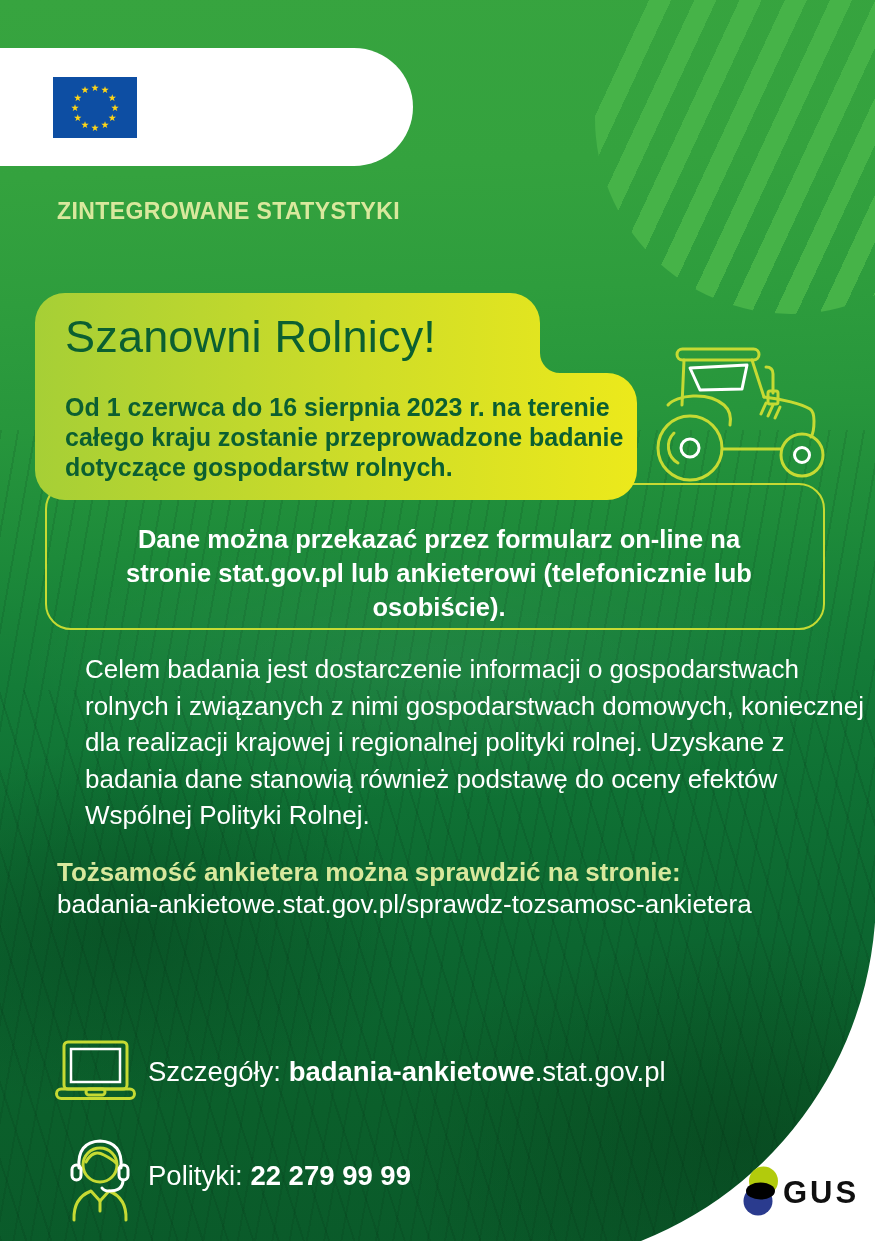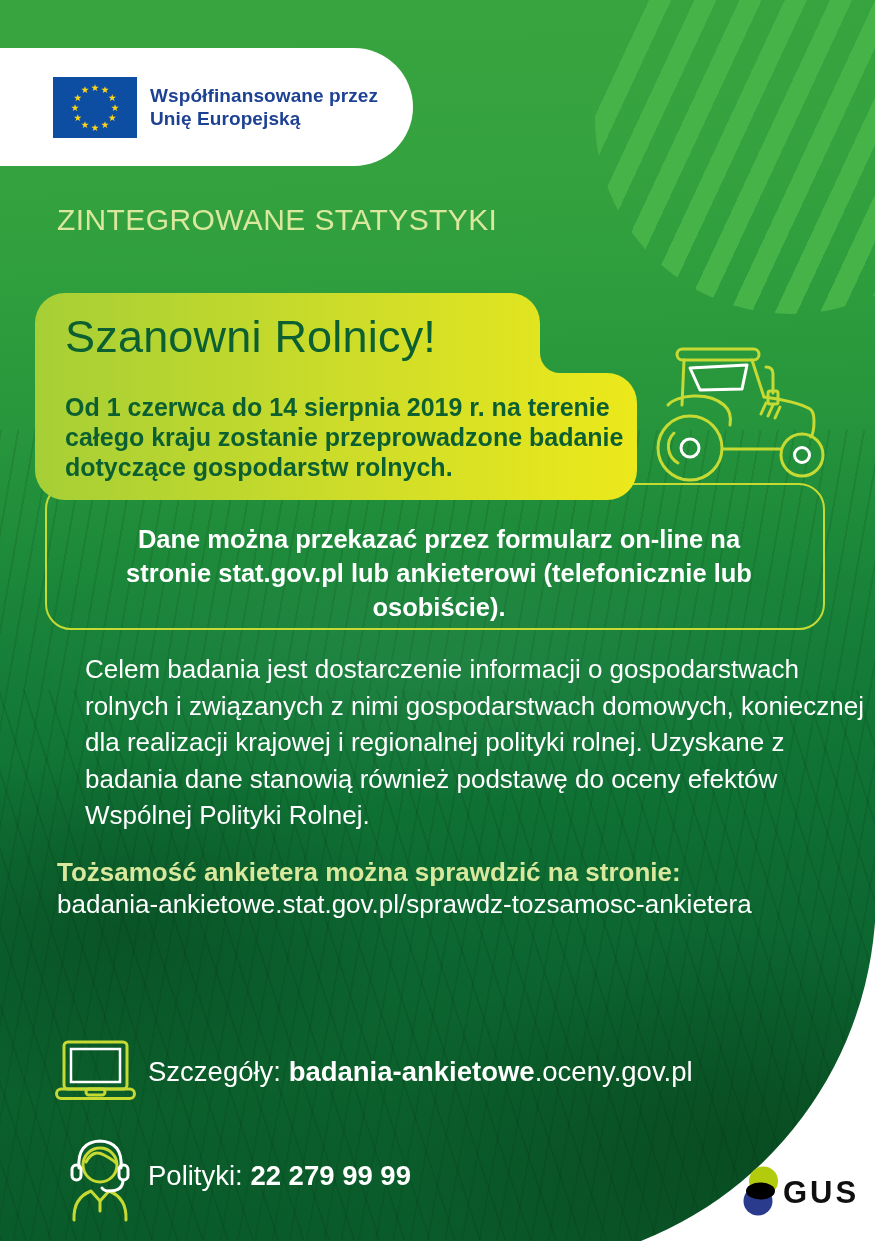--- a/index.html
+++ b/index.html
@@ -26,22 +26,22 @@
       radial-gradient(ellipse 600px 200px at 50% 30%, rgba(255,255,255,.05), transparent 70%);}
   
   .stripe-circle{left:595px;top:-78px;width:392px;height:392px;border-radius:50%;
     background:repeating-linear-gradient(115deg,#46b348 0 20px, transparent 20px 41px);}
   
   .eu-badge{left:0;top:48px;width:413px;height:118px;background:#ffffff;
     border-radius:0 59px 59px 0;display:flex;align-items:center;}
   .eu-flag{margin-left:53px;flex:0 0 auto;display:block;}
   .eu-text{margin-left:13px;color:#1d4193;font-weight:700;font-size:19px;line-height:23px;letter-spacing:.1px;}
   
-  .headline{left:57px;top:202px;width:640px;color:#d9e89d;font-weight:400;
-    font-size:30px;line-height:35px;letter-spacing:.4px;}
+  .headline{left:57px;top:194px;width:640px;color:#d9e89d;font-weight:700;
+    font-size:23px;line-height:35px;letter-spacing:.4px;}
   
   .callout-heading{left:65px;top:311px;width:470px;color:#0b5f31;font-weight:400;font-size:45px;letter-spacing:.2px;}
   .callout-body{left:65px;top:392px;width:560px;color:#0b5f31;font-weight:700;font-size:25px;line-height:30px;}
   
   .info-box{left:45px;top:483px;width:780px;height:147px;border:2.5px solid #c6da33;border-radius:26px;
     box-sizing:border-box;display:flex;align-items:flex-end;justify-content:center;text-align:center;
     padding:14px 40px 4px 48px;}
   .info-box-text{color:#ffffff;font-weight:700;font-size:25.5px;line-height:34px;}
   
   .about{left:57px;top:651px;width:788px;color:#ffffff;font-weight:400;font-size:26px;line-height:36.5px;margin-left:28px;}
@@ -81,24 +81,20 @@
         <text x="59.3" y="43.5">★</text>
         <text x="52" y="50.8">★</text>
         <text x="42" y="53.5">★</text>
         <text x="32" y="50.8">★</text>
         <text x="24.7" y="43.5">★</text>
         <text x="22" y="33.5">★</text>
         <text x="24.7" y="23.5">★</text>
         <text x="32" y="16.2">★</text>
       </g>
     </svg>
-    <div class="eu-text">
-      <div>Współfinansowane przez</div>
-      <div>Unię Europejską</div>
-    </div>
   </div>
 
   <div class="abs headline">
     <div>ZINTEGROWANE STATYSTYKI</div>
   </div>
 
   <div class="abs info-box">
     <div class="info-box-text">Dane można przekazać przez formularz on-line na stronie stat.gov.pl lub ankieterowi (telefonicznie lub osobiście).</div>
   </div>
 
@@ -110,21 +106,21 @@
         <stop offset="1" stop-color="#ece91b"></stop>
       </linearGradient>
     </defs>
     <path fill="url(#yellowGrad)" d="
       M65,293 H510 A30,30 0 0 1 540,323 V353
       A20,20 0 0 0 560,373 H607 A30,30 0 0 1 637,403 V470
       A30,30 0 0 1 607,500 H65 A30,30 0 0 1 35,470 V323
       A30,30 0 0 1 65,293 Z"></path>
   </svg>
   <div class="abs callout-heading">Szanowni Rolnicy!</div>
-  <div class="abs callout-body">Od 1 czerwca do 14 sierpnia 2019 r. na terenie całego kraju zostanie przeprowadzone badanie dotyczące gospodarstw rolnych.</div>
+  <div class="abs callout-body">Od 1 czerwca do 16 sierpnia 2023 r. na terenie całego kraju zostanie przeprowadzone badanie dotyczące gospodarstw rolnych.</div>
 
   <svg class="abs" style="left:650px;top:335px;" width="195" height="150" viewBox="0 0 195 150">
     <g fill="none" stroke="#c6da33" stroke-width="3" stroke-linecap="round" stroke-linejoin="round">
       <rect x="27" y="14" width="82" height="11" rx="5.5"></rect>
       <path d="M34,25 L32,70"></path>
       <path d="M102,25 L114,62"></path>
       <path d="M123,58 V39 Q123,32 116,32"></path>
       <rect x="118" y="56" width="10" height="13" rx="2"></rect>
       <path d="M114,62 C132,64 152,69 160,74 C163,76 164,80 164,86 C164,94 163,99 161,102"></path>
       <path d="M111,79 l5,-11"></path>
@@ -150,21 +146,21 @@
 
   <svg class="abs" style="left:55px;top:1040px;" width="85" height="64" viewBox="0 0 85 64">
     <g fill="none" stroke="#c6da33" stroke-width="3" stroke-linejoin="round">
       <rect x="9" y="2" width="63" height="47" rx="4"></rect>
       <rect x="1.5" y="49" width="78" height="9.5" rx="4.75"></rect>
       <rect x="31" y="49" width="19" height="6" rx="3"></rect>
     </g>
     <rect x="16" y="9" width="49" height="33" fill="none" stroke="#ffffff" stroke-width="2.5"></rect>
   </svg>
   <div class="abs details-line">
-    <span>Szczegóły: </span><span class="bold">badania-ankietowe</span><span>.oceny.gov.pl</span>
+    <span>Szczegóły: </span><span class="bold">badania-ankietowe</span><span>.stat.gov.pl</span>
   </div>
 
   <svg class="abs" style="left:60px;top:1132px;" width="80" height="92" viewBox="0 0 80 92">
     <g fill="none" stroke="#c6da33" stroke-width="3" stroke-linecap="round" stroke-linejoin="round">
       <circle cx="40" cy="33" r="17"></circle>
       <path d="M26,30 Q33,17 44,23 Q52,27 56,31"></path>
       <path d="M14,88 Q13,66 31,59 L40,69 L49,59 Q67,66 66,88"></path>
       <path d="M40,69 V79"></path>
     </g>
     <g fill="none" stroke="#ffffff" stroke-width="3" stroke-linecap="round" stroke-linejoin="round">

